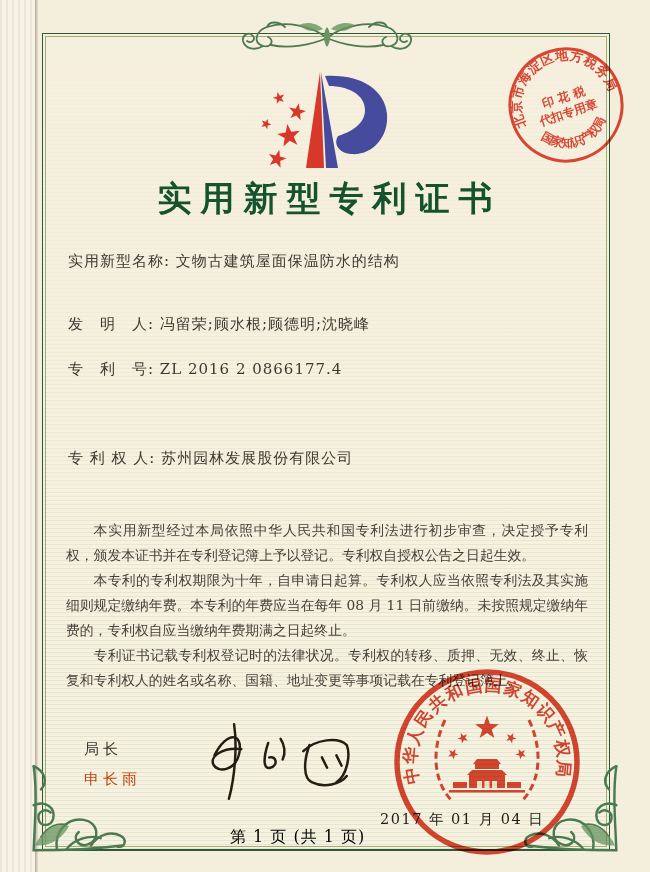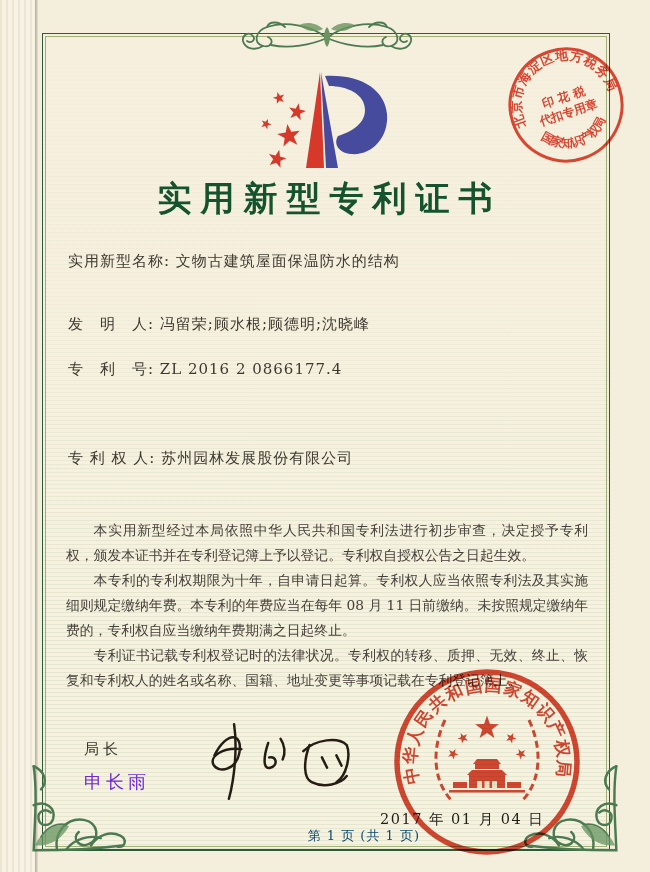--- a/index.html
+++ b/index.html
@@ -54,32 +54,32 @@
     position:absolute;left:68px;width:530px;
     font-size:15px;color:#3e3830;letter-spacing:1px;white-space:nowrap;
   }
   .f0{top:252px}.f1{top:315px}.f2{top:360px}.f3{top:404px}.f4{top:449px}.f5{top:494px}
   .paras{
     position:absolute;left:66px;top:518px;width:522px;
     font-size:13.8px;line-height:25px;color:#46403а;color:#46403a;text-align:justify;
   }
   .paras p{margin:0;text-indent:2em;}
   .signer-title{position:absolute;left:84px;top:740px;font-size:15px;color:#3a352e;letter-spacing:4px;}
-  .signer-name{position:absolute;left:84px;top:770px;font-size:18px;color:#6d28d9;letter-spacing:4px;}
+  .signer-name{position:absolute;left:84px;top:770px;font-size:15px;color:#c2410c;letter-spacing:4px;}
   .signature{position:absolute;left:200px;top:716px;width:155px;height:88px;}
   .seal-date{
     position:absolute;left:380px;top:810px;font-size:14.5px;color:#221d17;letter-spacing:1.5px;white-space:nowrap;
   }
   .main-seal{
     position:absolute;left:387px;top:662px;width:200px;height:200px;
     mix-blend-mode:multiply;opacity:.92;
   }
   .footer{
-    position:absolute;left:230px;top:827px;width:190px;text-align:right;
-    font-size:13px;color:#0c4a6e;letter-spacing:1px;
+    position:absolute;left:230px;top:827px;width:190px;text-align:left;
+    font-size:16px;color:#000000;letter-spacing:1px;
   }
   .stamp-text{font-family:"DejaVu Serif","Liberation Serif",serif;font-weight:700;}
 </style>
 </head>
 <body>
 
 <div class="page">
 
   <svg width="0" height="0" style="position:absolute" aria-hidden="true">
     <defs>

